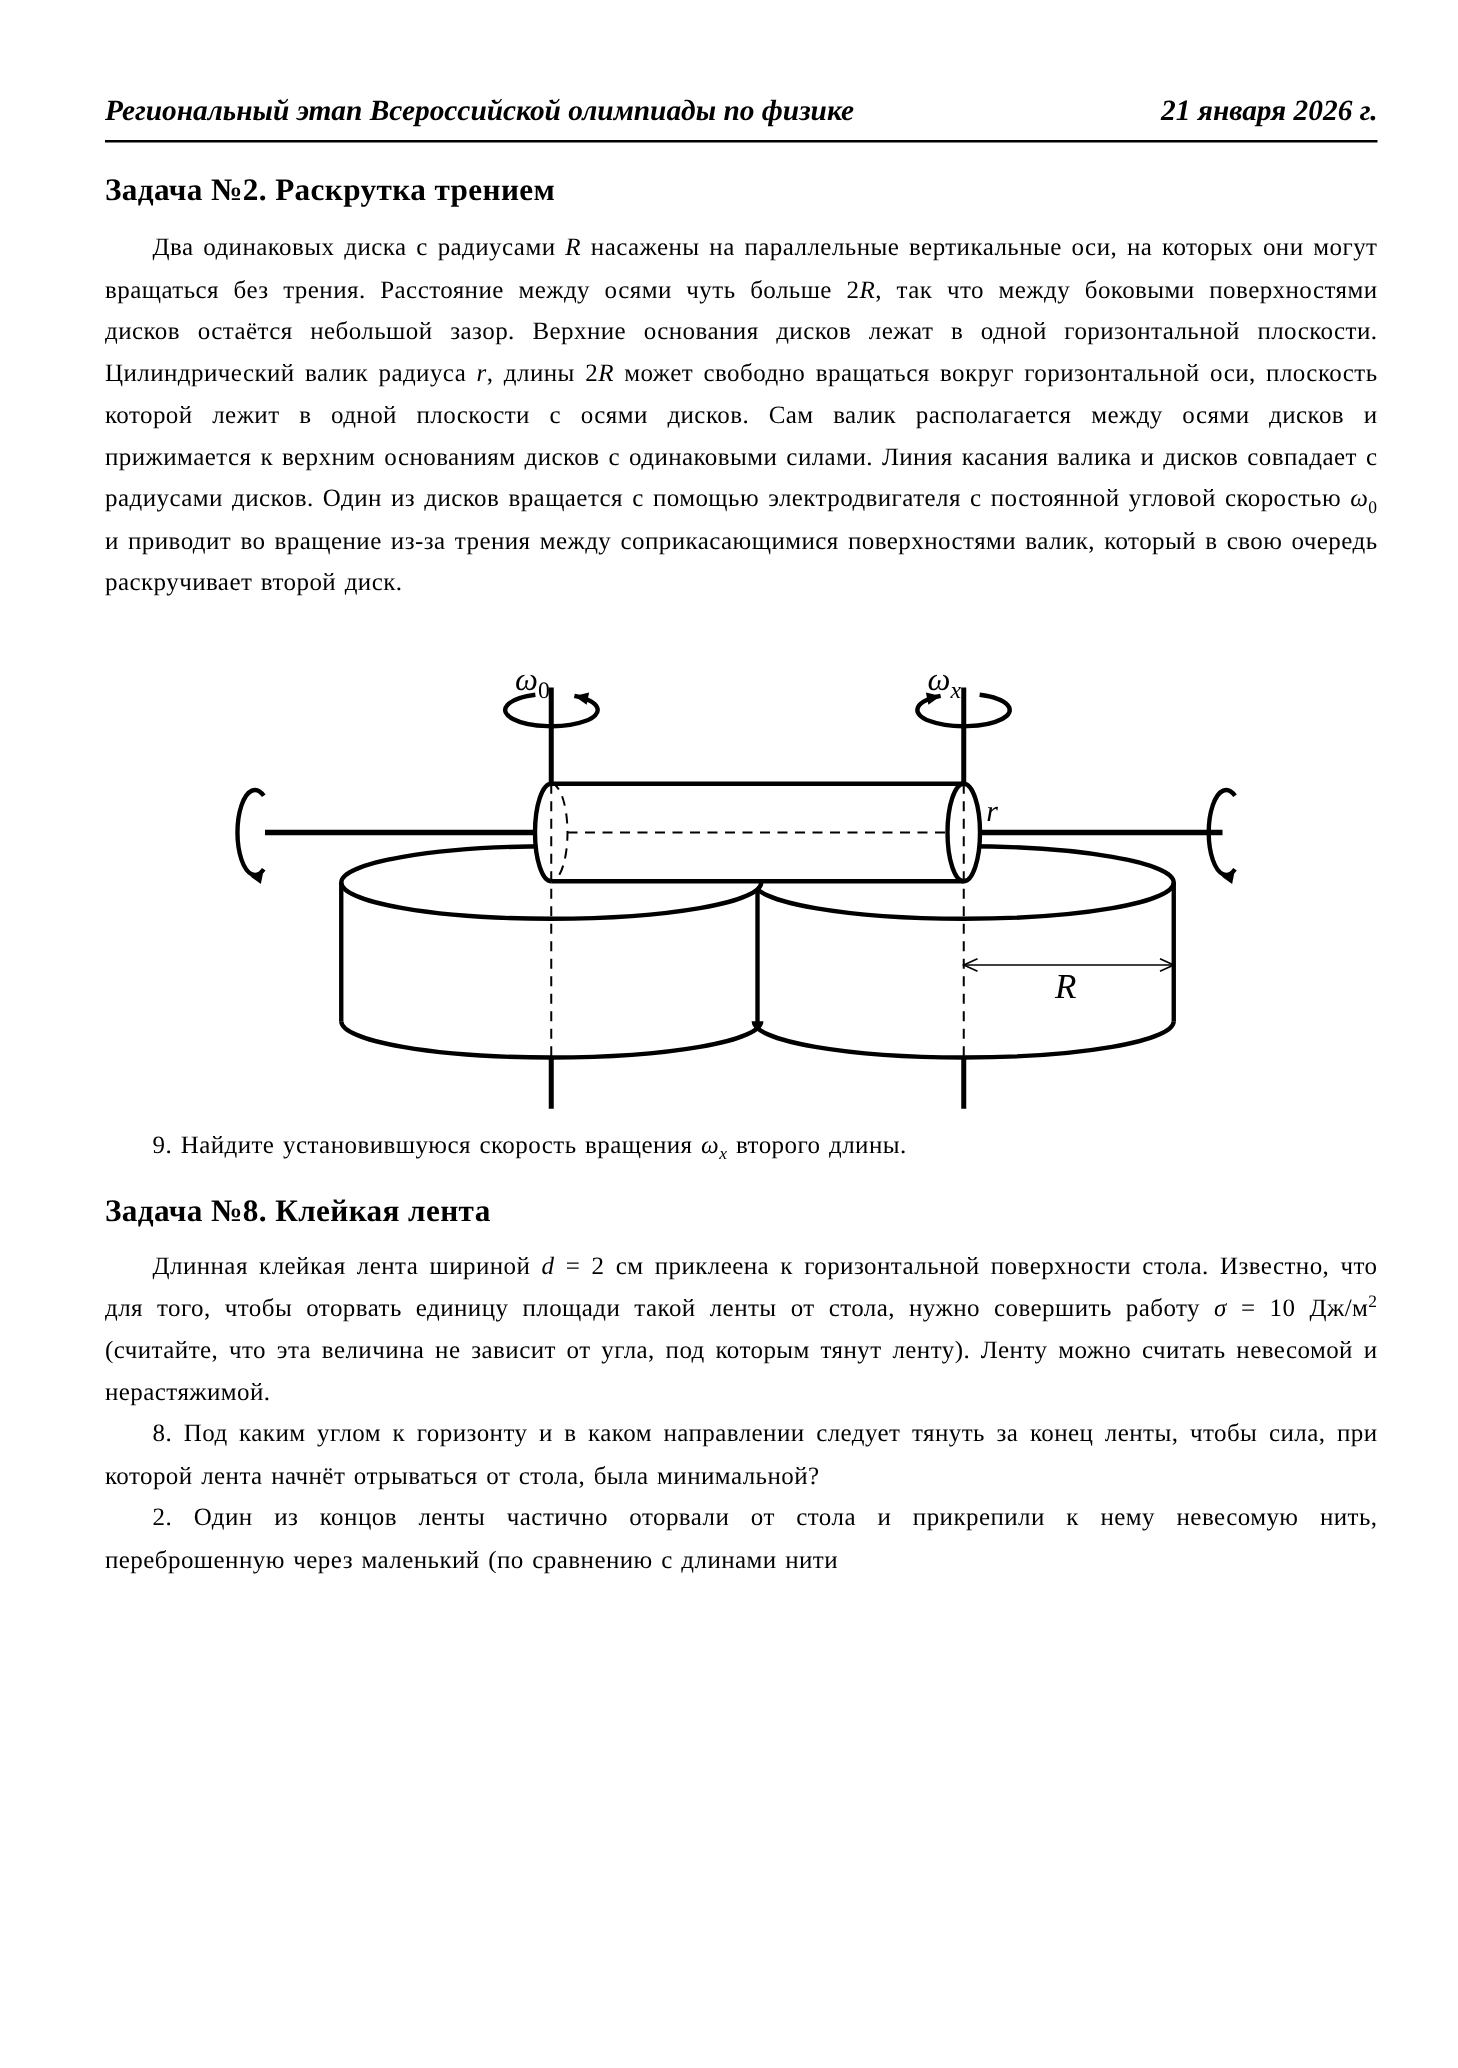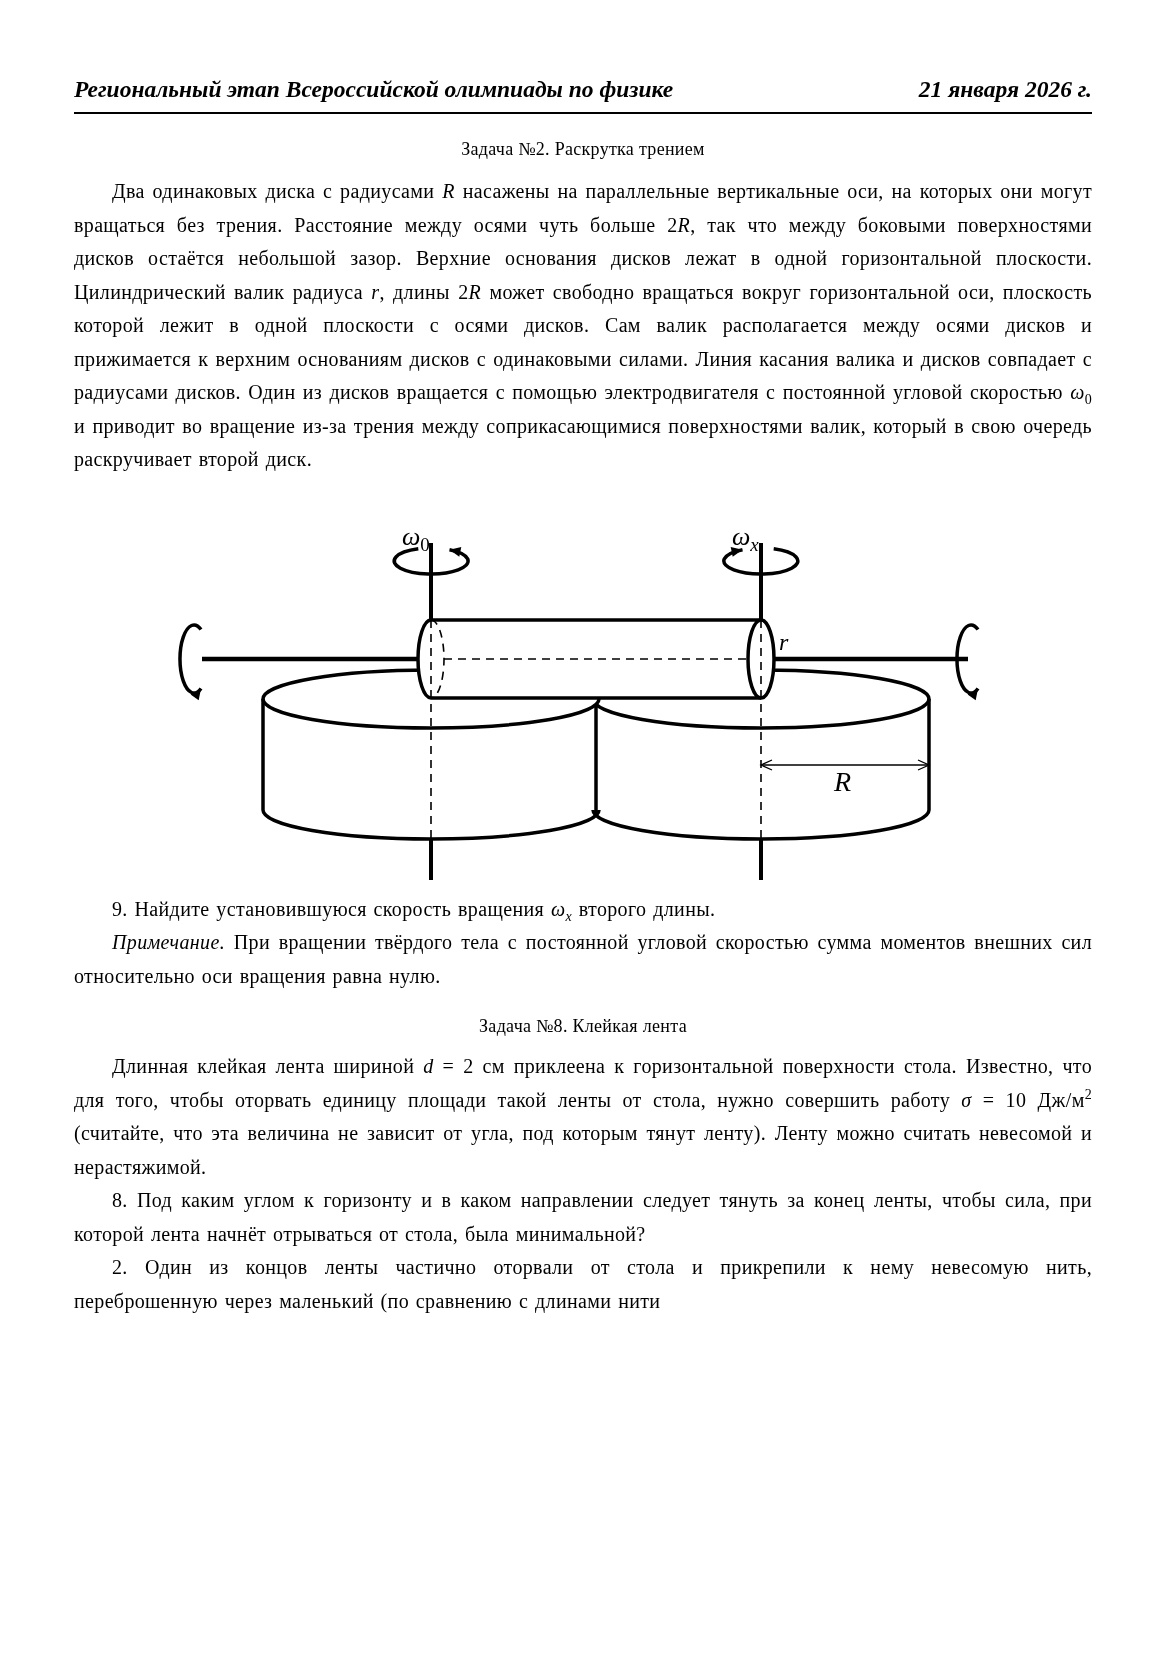--- a/index.html
+++ b/index.html
@@ -1,28 +1,28 @@
 <!DOCTYPE html>
 <html><head>
 <meta charset="utf-8">
 <style>
   html,body { margin:0; padding:0; background:#ffffff; }
   .page {
     position:relative; width:1166px; height:1654px; overflow:hidden;
     background:#ffffff; color:#000;
     font-family:"Liberation Serif", serif;
   }
-  .content { position:absolute; left:74px; top:76px; width:1018px; }
+  .content { position:absolute; left:84px; top:76px; width:1018px; }
   .header {
     display:flex; justify-content:space-between; align-items:baseline;
     font-style:italic; font-weight:bold; font-size:23.5px;
     padding-bottom:9px; border-bottom:2.4px solid #000;
   }
   h2.task-title {
-    font-size:18px; font-weight:normal; text-align:center;
+    font-size:25px; font-weight:bold; text-align:left;
     margin:25px 0 15px 0; letter-spacing:0.3px;
   }
   h2.task-title-3 { margin-top:23px; margin-bottom:13px; }
   .para {
     font-size:20px; line-height:33.5px; text-align:justify;
     text-indent:38px; margin:0; letter-spacing:0.35px; word-spacing:1.5px;
   }
   .q { margin-top:0; }
   .q-first { margin-top:10px; }
   .i { font-style:italic; }
@@ -104,21 +104,20 @@
         </g>
 
         <text class="svgtext" x="234" y="67" font-size="26"><tspan>ω</tspan><tspan class="upright" font-size="19" dy="6">0</tspan></text>
         <text class="svgtext" x="564" y="67" font-size="26"><tspan>ω</tspan><tspan font-size="19" dy="6">x</tspan></text>
         <text class="svgtext" x="611" y="172" font-size="24">r</text>
         <text class="svgtext" x="666" y="313" font-size="28">R</text>
       </svg>
     </div>
 
     <p class="para q q-first"><span>9. Найдите установившуюся скорость вращения </span><span class="i">ω</span><sub class="i">x</sub><span> второго длины.</span></p>
-    <p class="para q"><span class="i">Примечание.</span><span> При вращении твёрдого тела с постоянной угловой скоростью сумма моментов внешних сил относительно оси вращения равна нулю.</span></p>
 
     <h2 class="task-title task-title-3">Задача №8. Клейкая лента</h2>
 
     <p class="para"><span>Длинная клейкая лента шириной </span><span class="i">d</span><span> = 2 см приклеена к горизонтальной поверхности стола. Известно, что для того, чтобы оторвать единицу площади такой ленты от стола, нужно совершить работу </span><span class="i">σ</span><span> = 10 Дж/м</span><sup>2</sup><span> (считайте, что эта величина не зависит от угла, под которым тянут ленту). Ленту можно считать невесомой и нерастяжимой.</span></p>
     <p class="para q"><span>8. Под каким углом к горизонту и в каком направлении следует тянуть за конец ленты, чтобы сила, при которой лента начнёт отрываться от стола, была минимальной?</span></p>
     <p class="para q"><span>2. Один из концов ленты частично оторвали от стола и прикрепили к нему невесомую нить, переброшенную через маленький (по сравнению с длинами нити</span></p>
 
   </div>
 </div>
 

